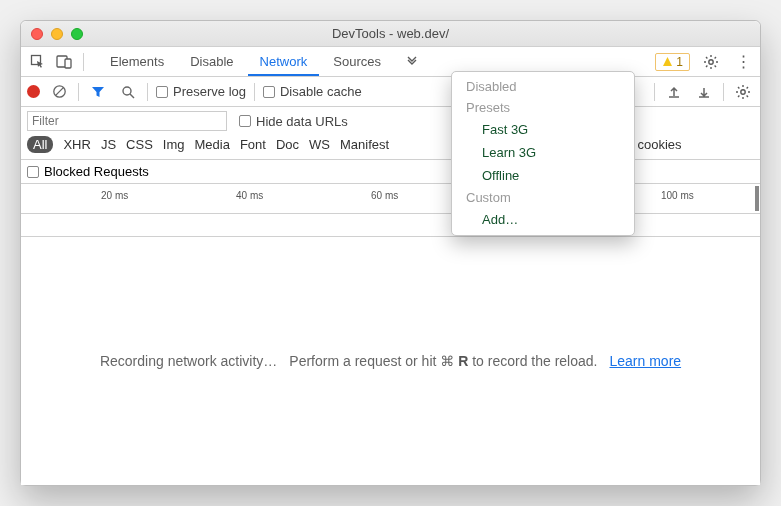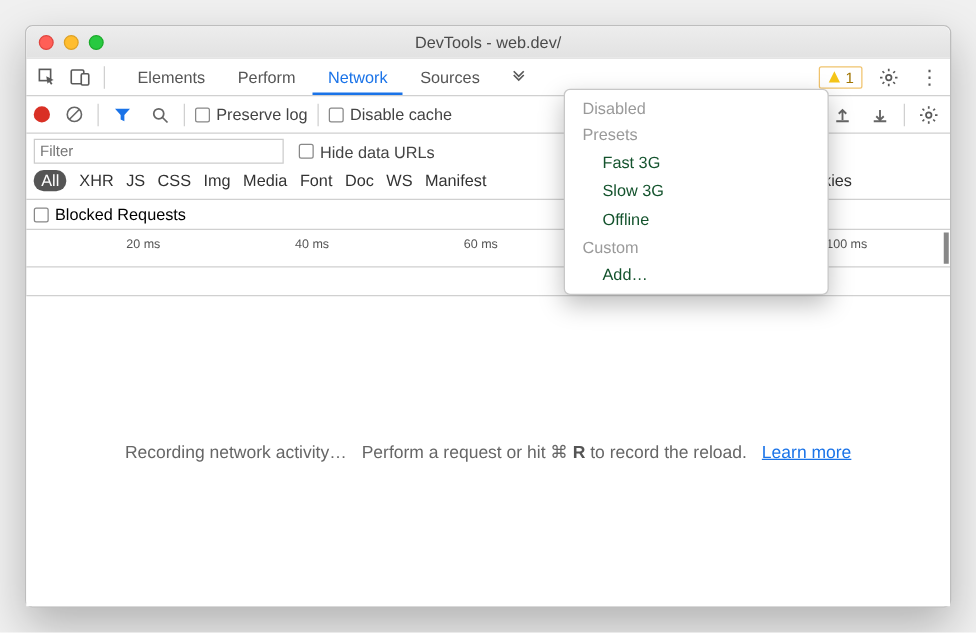--- a/index.html
+++ b/index.html
@@ -36,21 +36,21 @@
   .blocked-row { padding:4px 6px; border-bottom:1px solid #d0d0d0; }
   .timeline { height:30px; border-bottom:1px solid #d0d0d0; position:relative; font-size:10px; color:#555; }
   .timeline .tick { position:absolute; top:6px; }
   .timeline .rbar { position:absolute; right:1px; top:2px; bottom:2px; width:4px; background:#888;}
   .empty { position:absolute; left:0; right:0; top:215px; bottom:0; border-top:1px solid #d0d0d0; background:#fff; display:flex; align-items:center; justify-content:center; gap:12px; font-size:14px; color:#666; }
   .empty .line2 { color:#666; }
   .empty .link { color:#1a73e8; text-decoration:underline; cursor:pointer; }
   .cmd { font-family: inherit; }
   .bold { font-weight:600; color:#555; }
 
-  .dropdown { position:absolute; left:430px; top:50px; width:212px; background:#fff; border:1px solid #c7c7c7; border-radius:5px; box-shadow:0 8px 20px rgba(0,0,0,0.25); z-index:50; padding:4px 0; font-size:13px; }
+  .dropdown { position:absolute; left:430px; top:50px; width:184px; background:#fff; border:1px solid #c7c7c7; border-radius:5px; box-shadow:0 8px 20px rgba(0,0,0,0.25); z-index:50; padding:4px 0; font-size:13px; }
   .dd-head { color:#9a9a9a; padding:3px 14px; }
   .dd-item { padding:4px 14px 4px 30px; position:relative; cursor:pointer; color:#14532d;}
   .dd-item.selected { background:#2f7bf5; color:#fff; }
   .dd-item.selected::before { content:"✓"; position:absolute; left:10px; }
   svg { display:block; }
   .timeline-body {height:55px;}
 </style>
 </head>
 <body>
 
@@ -74,21 +74,21 @@
     </div>
     <div class="icon-btn">
       <svg width="16" height="16" viewBox="0 0 16 16">
           <rect x="1" y="2" width="10" height="11" rx="1" fill="none" stroke="#5a5a5a" stroke-width="1.3"></rect>
           <rect x="9" y="5" width="6" height="9" rx="1" fill="#fff" stroke="#5a5a5a" stroke-width="1.3"></rect>
         </svg>
     </div>
     <div class="sep"></div>
     <div class="tabs">
       <div class="tab">Elements</div>
-      <div class="tab">Perform</div>
+      <div class="tab">Disable</div>
       <div class="tab active">Network</div>
       <div class="tab">Sources</div>
     </div>
     <div class="icon-btn" style="margin-left:4px;">
       <svg width="12" height="12" viewBox="0 0 12 12">
           <path d="M2 4 L6 8 L10 4" fill="none" stroke="#5a5a5a" stroke-width="1.4"></path>
           <path d="M2 1 L6 5 L10 1" fill="none" stroke="#5a5a5a" stroke-width="1.4"></path>
         </svg>
     </div>
     <div class="right-tools">
@@ -204,19 +204,19 @@
     <div class="line2">
       <span>Perform a request or hit </span><span class="cmd">⌘</span> <span class="bold">R</span><span> to record the reload.</span>
     </div>
     <a class="link">Learn more</a>
   </div>
 
   <div class="dropdown">
     <div class="dd-head">Disabled</div>
     <div class="dd-head">Presets</div>
     <div class="dd-item">Fast 3G</div>
-    <div class="dd-item">Slow 3G</div>
+    <div class="dd-item">Learn 3G</div>
     <div class="dd-item">Offline</div>
     <div class="dd-head">Custom</div>
     <div class="dd-item">Add…</div>
   </div>
 
 </div>
 
 </body></html>

